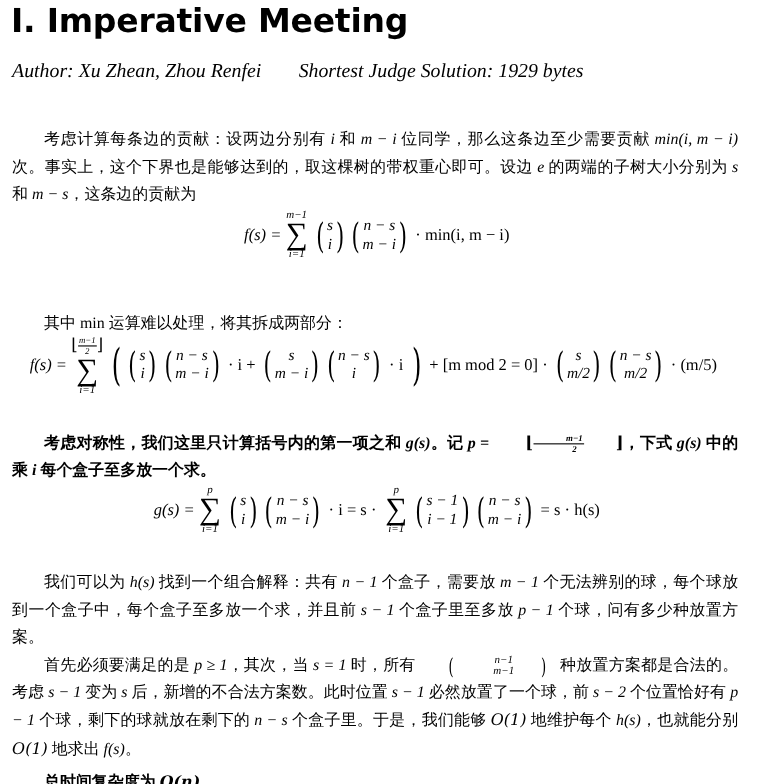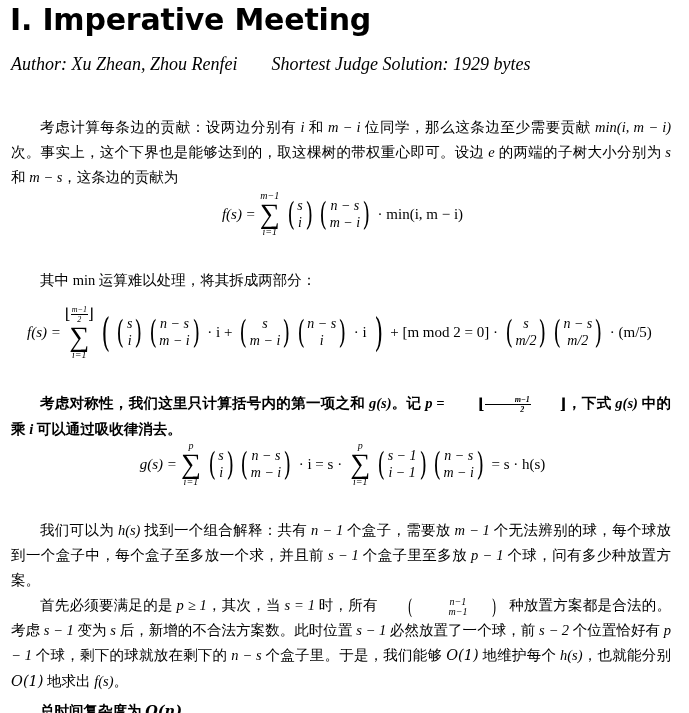--- a/index.html
+++ b/index.html
@@ -83,21 +83,21 @@
         <span class="st">
           <span>n − s</span>
           <span>m − i</span>
         </span>
         <span class="p">)</span>
       </span>
     <span class="m op">· min(i, m − i)</span>
   </div>
 </div>
 
-<div class="para" style="top:245px;">
+<div class="para" style="top:259px;">
   <span>其中 </span><span>min</span><span> 运算难以处理，将其拆成两部分：</span>
 </div>
 
 <div class="eq left" style="top:303px; height:58px;">
   <div class="row">
     <span class="m">f(s) =</span>
     <span class="sum">
       <span class="floor">
           <span class="b">⌊</span>
           <span class="frac">
@@ -168,21 +168,21 @@
 
 <div class="para" style="top:368px;font-weight:bold;">
   <span>考虑对称性，我们这里只计算括号内的第一项之和 </span><span class="m">g(s)</span><span>。记 </span><span class="m">p =</span>
   <span class="floor" style="vertical-align:middle;">
       <span class="b">⌊</span>
       <span class="frac">
         <span class="num">m−1</span>
         <span>2</span>
       </span>
       <span class="b">⌋</span>
-    </span><span>，下式 </span><span class="m">g(s)</span><span> 中的乘 </span><span class="m">i</span><span> 可以通过吸收律消去。</span>
+    </span><span>，下式 </span><span class="m">g(s)</span><span> 中的乘 </span><span class="m">i</span><span> 每个盒子至多放一个求。</span>
 </div>
 
 <div class="eq" style="top:438px; height:52px;">
   <div class="row">
     <span class="m">g(s) =</span>
     <span class="sum">
       <span class="lim">p</span>
       <span class="big">∑</span>
       <span class="lim">i=1</span>
     </span>

